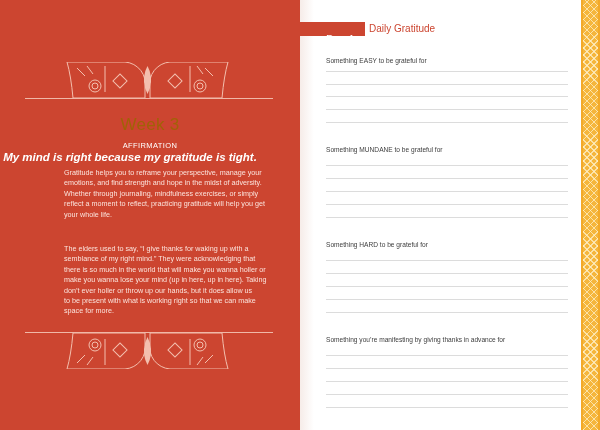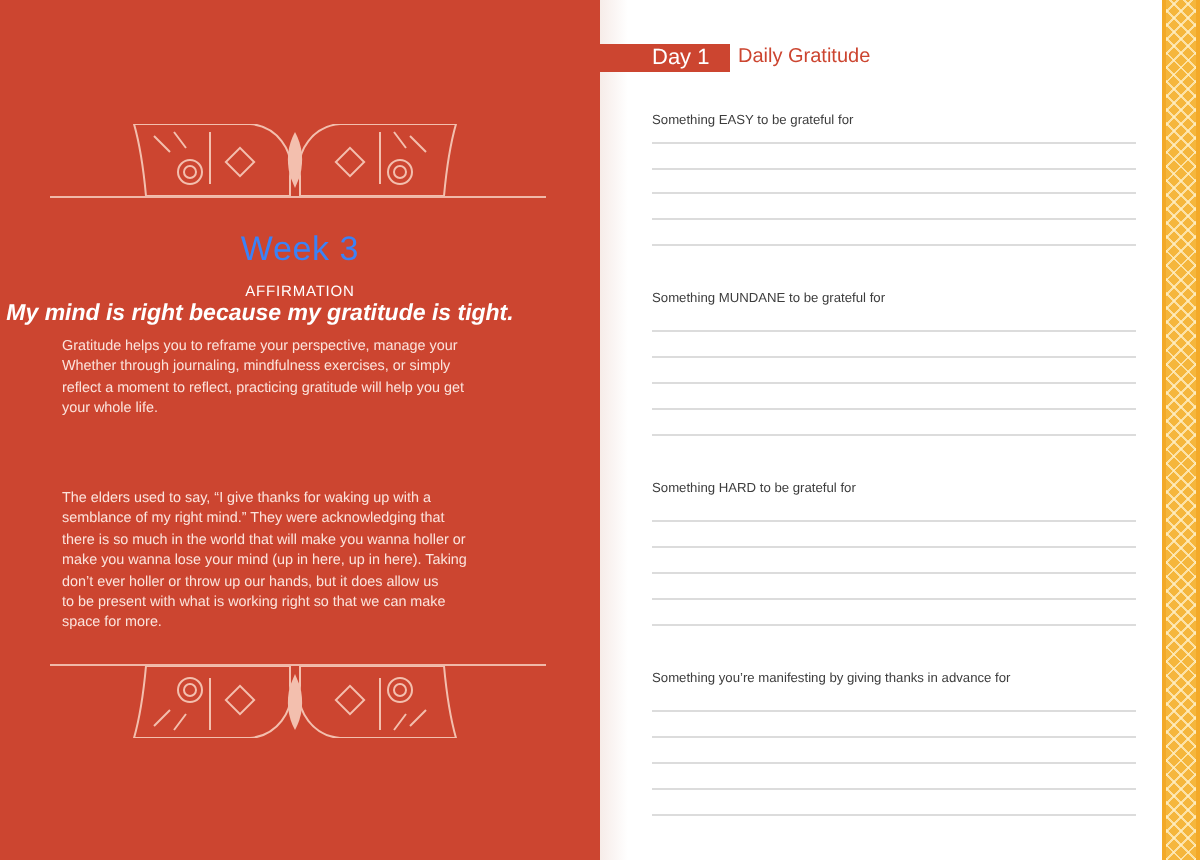--- a/index.html
+++ b/index.html
@@ -22,41 +22,41 @@
     .ornament-line {
       position: absolute; left: 25px; width: 248px; height: 1px;
       background: #f0b8a8;
     }
     .ornament {
       position: absolute; left: 65px; width: 165px; height: 36px;
     }
 
     .week-title {
       position: absolute; left: 0; top: 115px; width: 300px; text-align: center;
-      color: #3b82f6; font-size: 17px; font-weight: normal; letter-spacing: 0.3px;
+      color: #a16207; font-size: 17px; font-weight: normal; letter-spacing: 0.3px;
     }
     .affirmation-label {
       position: absolute; left: 0; top: 141px; width: 300px; text-align: center;
       color: #ffffff; font-size: 7.5px; letter-spacing: 0.4px;
     }
     .affirmation-text {
       position: absolute; left: 0; top: 151px; width: 260px; text-align: center;
       color: #ffffff; font-size: 11.5px; font-weight: bold; font-style: italic;
     }
     .body-text {
-      position: absolute; left: 31px; width: 240px;
+      position: absolute; left: 64px; width: 240px;
       color: #fbe3dc; font-size: 7.2px; line-height: 10.4px;
     }
 
     .day-band {
       position: absolute; left: 300px; top: 22px; width: 65px; height: 14px;
       background: #cc4530;
     }
     .day-label {
-      position: absolute; left: 326px; top: 22px; color: #ffffff;
+      position: absolute; left: 326px; top: 32px; color: #ffffff;
       font-size: 11px; line-height: 14px;
     }
     .day-subtitle {
       position: absolute; left: 369px; top: 22px; color: #cc4530;
       font-size: 10px; font-weight: normal; line-height: 14px;
     }
 
     .prompt {
       position: absolute; left: 326px; color: #3d3d3d; font-size: 6.6px;
     }
@@ -98,20 +98,21 @@
   <path d="M82.5 4 Q77 14 80 26 L82.5 32 L85 26 Q88 14 82.5 4 Z" fill="#f3bfae"></path>
 </svg>
 <div class="ornament-line" style="top:98px;"></div>
 
 <div class="week-title">Week 3</div>
 <div class="affirmation-label">AFFIRMATION</div>
 <div class="affirmation-text">My mind is right because my gratitude is tight.</div>
 
 <div class="body-text" style="top:168px;">
   <div>Gratitude helps you to reframe your perspective, manage your</div>
+  <div>emotions, and find strength and hope in the midst of adversity.</div>
   <div>Whether through journaling, mindfulness exercises, or simply</div>
   <div>reflect a moment to reflect, practicing gratitude will help you get</div>
   <div>your whole life.</div>
 </div>
 <div class="body-text" style="top:224px;margin-top:20px;">
   <div>The elders used to say, “I give thanks for waking up with a</div>
   <div>semblance of my right mind.” They were acknowledging that</div>
   <div>there is so much in the world that will make you wanna holler or</div>
   <div>make you wanna lose your mind (up in here, up in here). Taking</div>
   <div>don’t ever holler or throw up our hands, but it does allow us</div>

